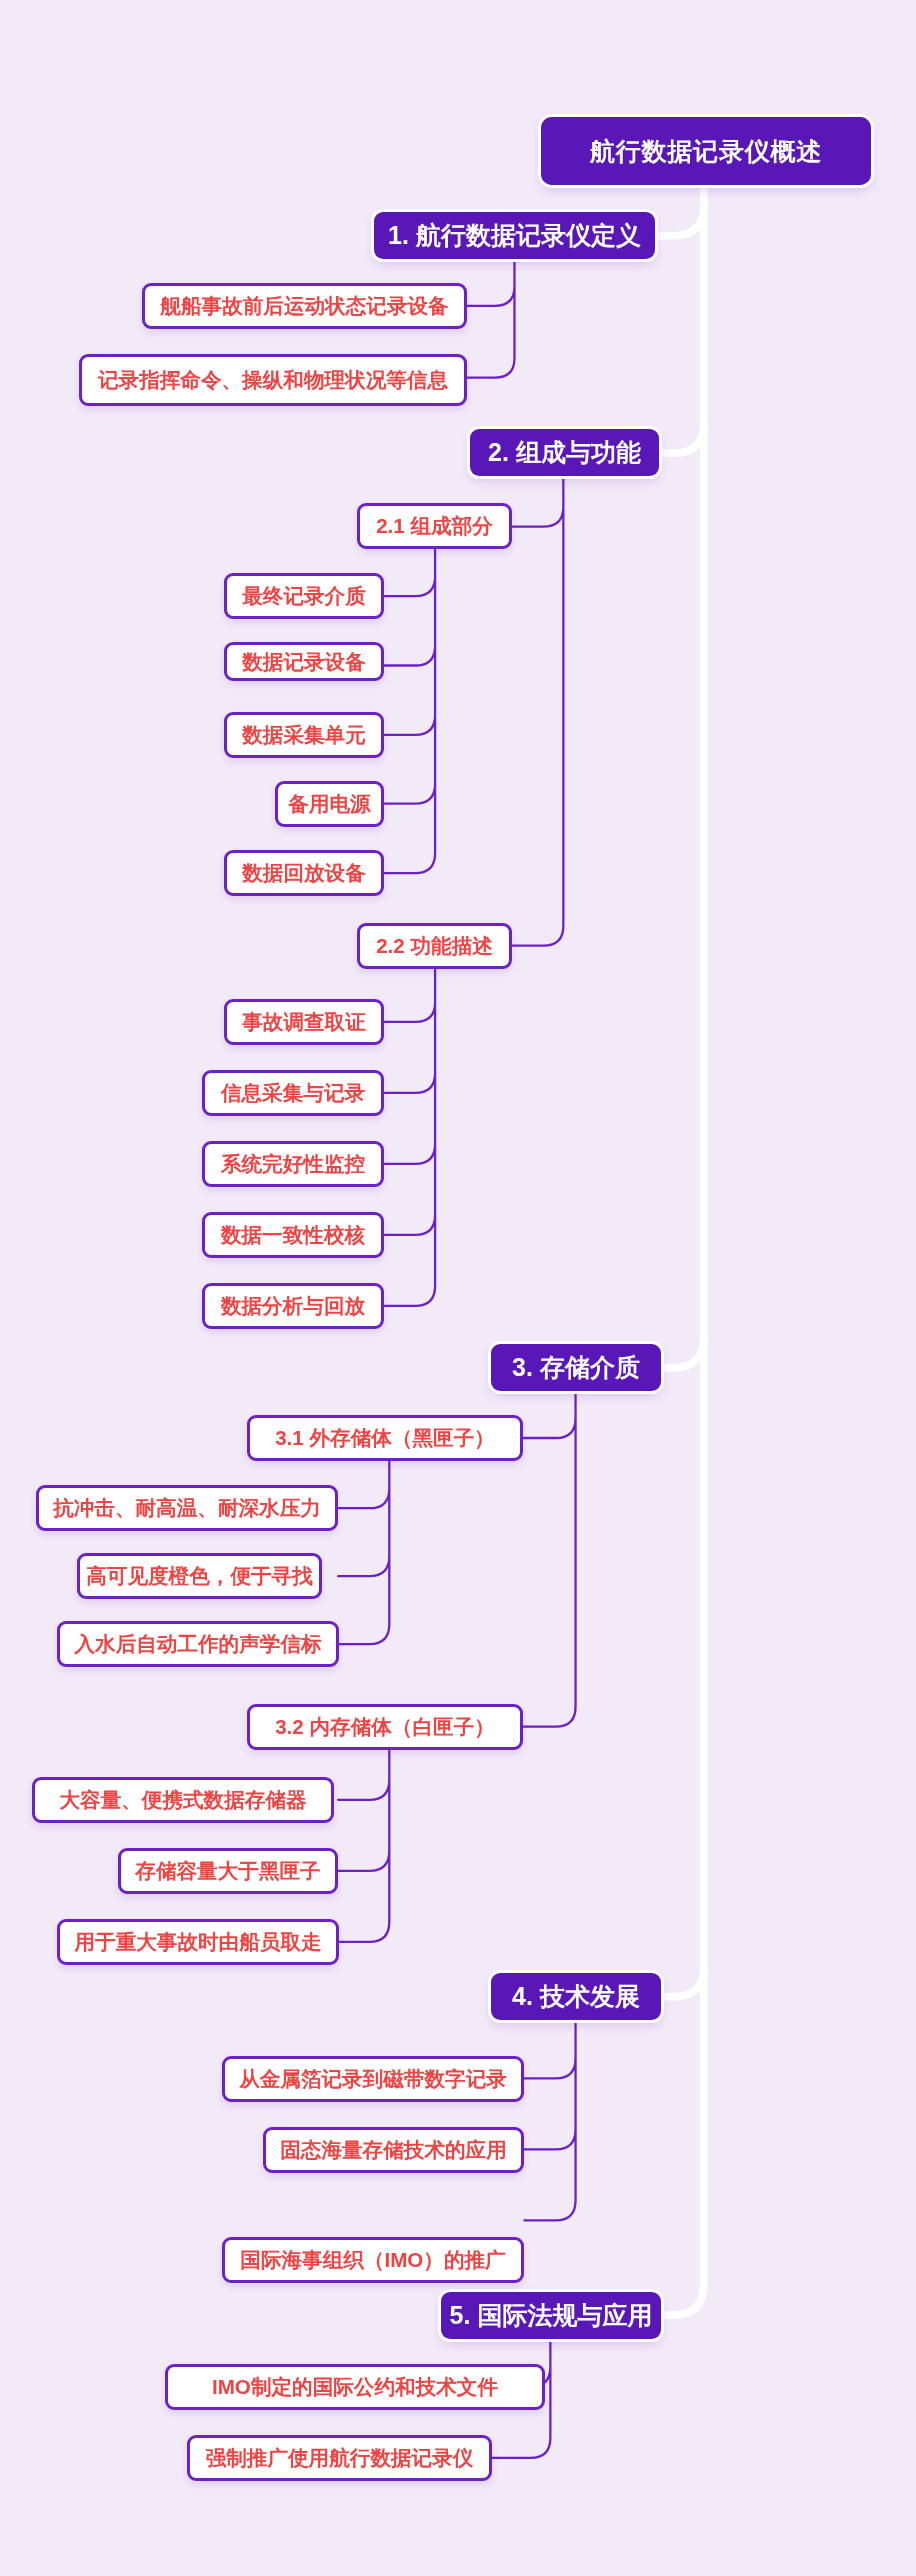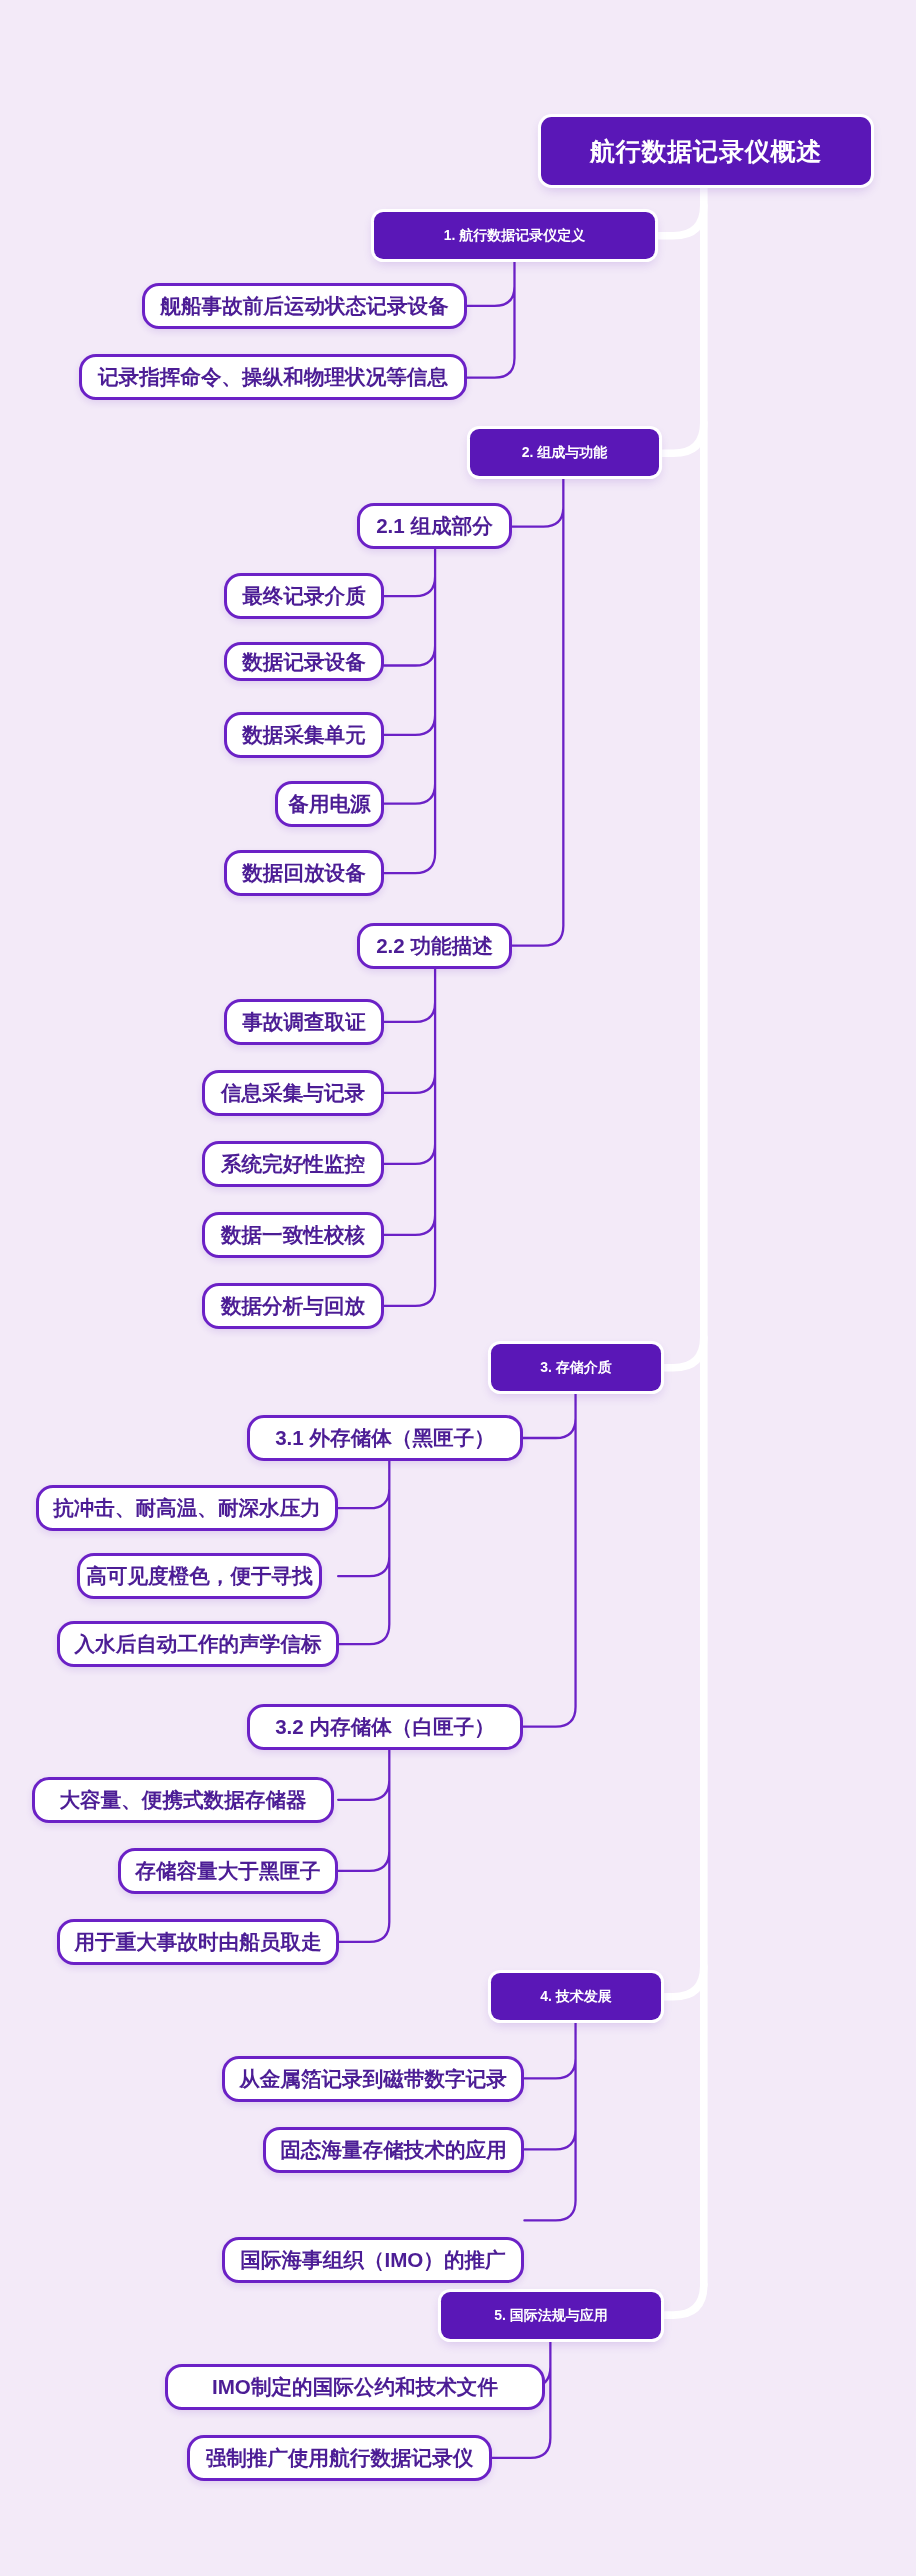--- a/index.html
+++ b/index.html
@@ -36,26 +36,26 @@
     color: #ffffff;
     font-weight: bold;
     border-radius: 9.2px;
     box-shadow: 0 0 0 3.1px #ffffff, 0 4.6px 10.7px rgba(90,23,183,0.20);
   }
   .root {
     font-size: 25px;
     border-radius: 10.7px;
     letter-spacing: 0.8px;
   }
-  .branch { font-size: 14px; }
+  .branch { font-size: 25px; }
   .leaf {
     background: #ffffff;
     border: 3.1px solid #6b21c6;
-    color: #4c1d95;
-    border-radius: 17px;
+    color: #ef4444;
+    border-radius: 9px;
     font-size: 20.6px;
     font-weight: 600;
     box-shadow: 0 3.1px 7.6px rgba(90,23,183,0.12);
   }
 </style>
 </head>
 <body>
 
 <div class="canvas">
 
@@ -106,21 +106,21 @@
 
   <div class="node topic root" style="left:541px; top:117px; width:330px; height:68px;">航行数据记录仪概述</div>
 
   <div class="node topic branch" style="left:374px; top:212px; width:281px; height:47px;">1. 航行数据记录仪定义</div>
   <div class="node topic branch" style="left:470px; top:429px; width:189px; height:47px;">2. 组成与功能</div>
   <div class="node topic branch" style="left:491px; top:1344px; width:170px; height:47px;">3. 存储介质</div>
   <div class="node topic branch" style="left:491px; top:1973px; width:170px; height:47px;">4. 技术发展</div>
   <div class="node topic branch" style="left:441px; top:2292px; width:220px; height:47px;">5. 国际法规与应用</div>
 
   <div class="node leaf" style="left:142px; top:283px; width:325px; height:46px;">舰船事故前后运动状态记录设备</div>
-  <div class="node leaf" style="left:79px; top:354px; width:388px; height:46px;">记录指挥命令、操纵和物理状况等信息</div>
+  <div class="node leaf" style="left:79px; top:354px; width:388px; height:52px;">记录指挥命令、操纵和物理状况等信息</div>
 
   <div class="node leaf" style="left:357px; top:503px; width:155px; height:46px;">2.1 组成部分</div>
   <div class="node leaf" style="left:357px; top:923px; width:155px; height:46px;">2.2 功能描述</div>
 
   <div class="node leaf" style="left:224px; top:573px; width:160px; height:46px;">最终记录介质</div>
   <div class="node leaf" style="left:224px; top:642px; width:160px; height:39px;">数据记录设备</div>
   <div class="node leaf" style="left:224px; top:712px; width:160px; height:46px;font-family:Liberation Mono, monospace;">数据采集单元</div>
   <div class="node leaf" style="left:275px; top:781px; width:109px; height:46px;">备用电源</div>
   <div class="node leaf" style="left:224px; top:850px; width:160px; height:46px;">数据回放设备</div>
 

